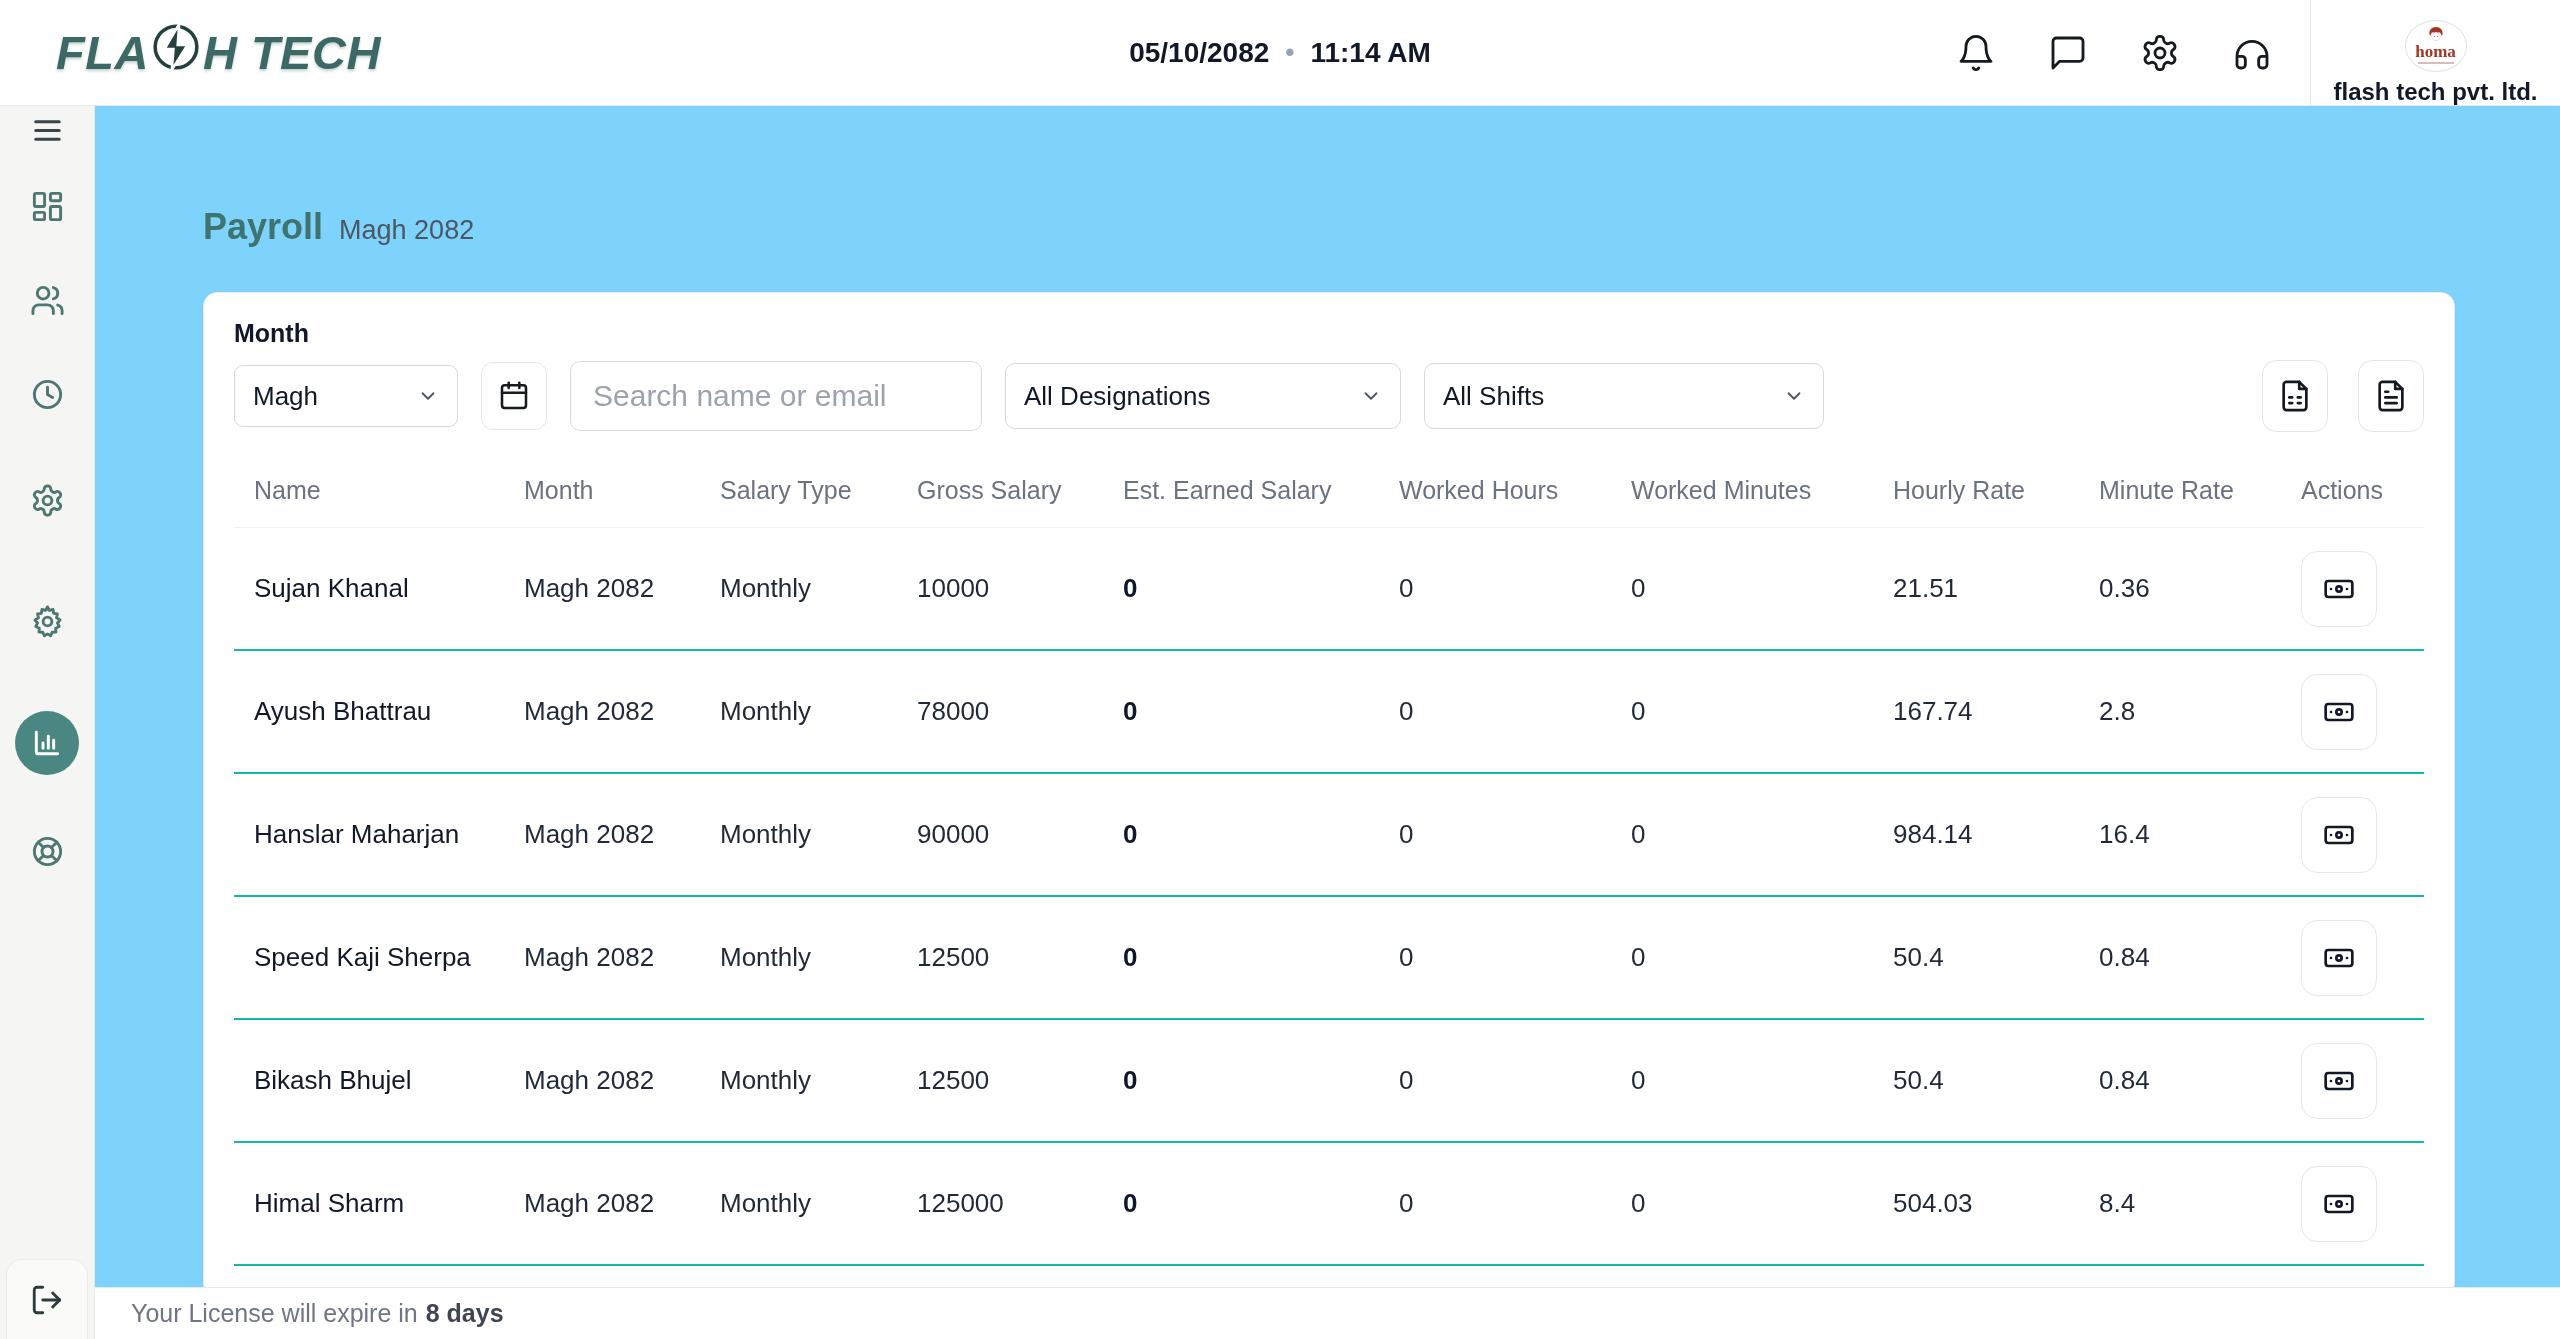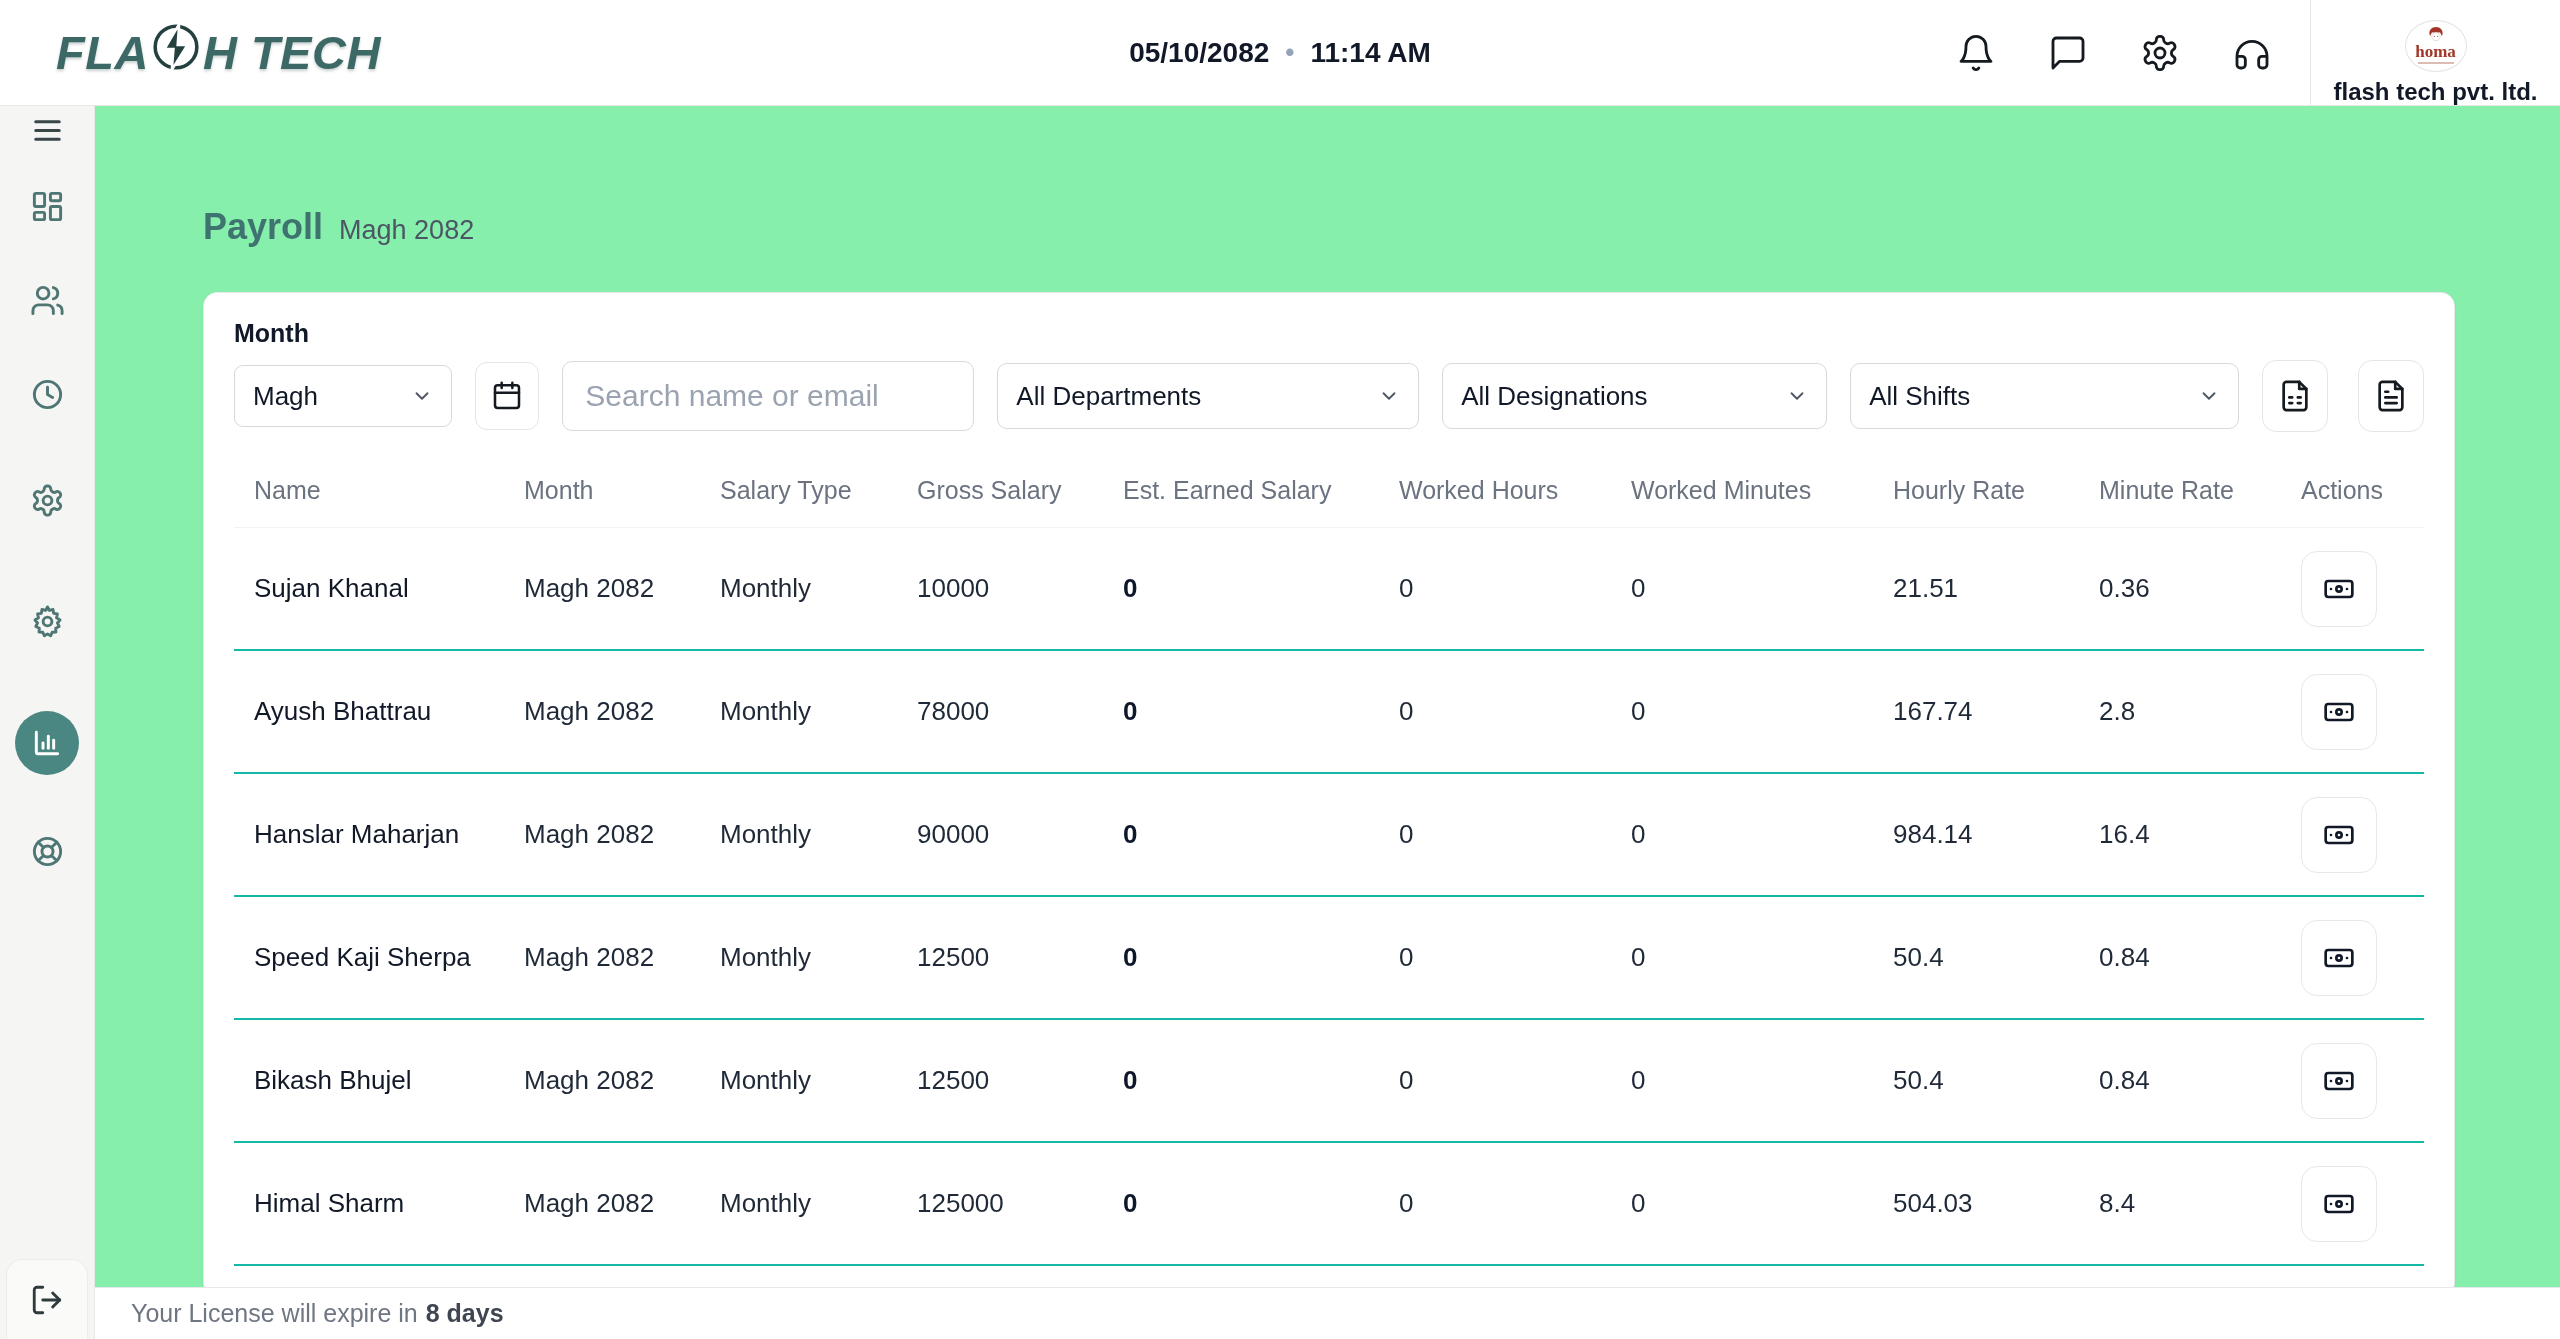--- a/index.html
+++ b/index.html
@@ -33,21 +33,21 @@
     display:flex; align-items:center; justify-content:center; color:#4e7773; cursor:pointer; }
   .side-item svg { width:35px; height:35px; }
   .side-menu { color:#39464a; }
   .side-active { width:64px; height:64px; background:#4a8783; border-radius:50%; color:#fff; }
   .side-active svg { width:32px; height:32px; }
   .logout-box { position:absolute; left:6px; right:6px; bottom:0; height:80px; background:#fafaf9;
     border:1px solid #ececea; border-bottom:none; border-radius:16px 16px 0 0;
     display:flex; align-items:center; justify-content:center; color:#2e3a3b; cursor:pointer; }
   .logout-box svg { width:34px; height:34px; }
 
-  .main { position:relative; flex:1; background:#86efac; overflow:hidden; }
+  .main { position:relative; flex:1; background:#7dd3fc; overflow:hidden; }
 
   .title-row { position:absolute; left:108px; top:100px; display:flex; align-items:baseline; gap:16px; }
   .page-title { font-size:36px; font-weight:700; color:#3e7370; }
   .page-subtitle { font-size:27px; font-weight:500; color:#4b5563; }
 
   
   .card { position:absolute; left:108px; top:186px; width:2252px; background:#fff;
     border:1px solid #e9eaec; border-radius:14px; box-shadow:0 1px 3px rgba(16,24,40,.06);
     padding:26px 30px 30px 30px; }
   .month-label { font-size:25px; font-weight:700; color:#111827; margin-bottom:12px; }
@@ -237,26 +237,20 @@
 
         <button class="icon-btn btn-cal">
           <svg viewBox="0 0 24 24" fill="none" stroke="currentColor" stroke-width="1.9" stroke-linecap="round" stroke-linejoin="round">
             <rect x="3" y="4" width="18" height="17" rx="2"></rect>
               <path d="M16 2v4M8 2v4M3 9.5h18"></path>
           </svg>
         </button>
 
         <input class="search-input" placeholder="Search name or email" style="">
 
-        <div class="select sel-dept">
-          <span>All Departments</span>
-          <svg class="chev" width="22" height="22" viewBox="0 0 24 24" fill="none" stroke="currentColor" stroke-width="2" stroke-linecap="round" stroke-linejoin="round">
-              <polyline points="6 9 12 15 18 9"></polyline>
-            </svg>
-        </div>
 
         <div class="select sel-desig">
           <span>All Designations</span>
           <svg class="chev" width="22" height="22" viewBox="0 0 24 24" fill="none" stroke="currentColor" stroke-width="2" stroke-linecap="round" stroke-linejoin="round">
               <polyline points="6 9 12 15 18 9"></polyline>
             </svg>
         </div>
 
         <div class="select sel-shift">
           <span>All Shifts</span>

